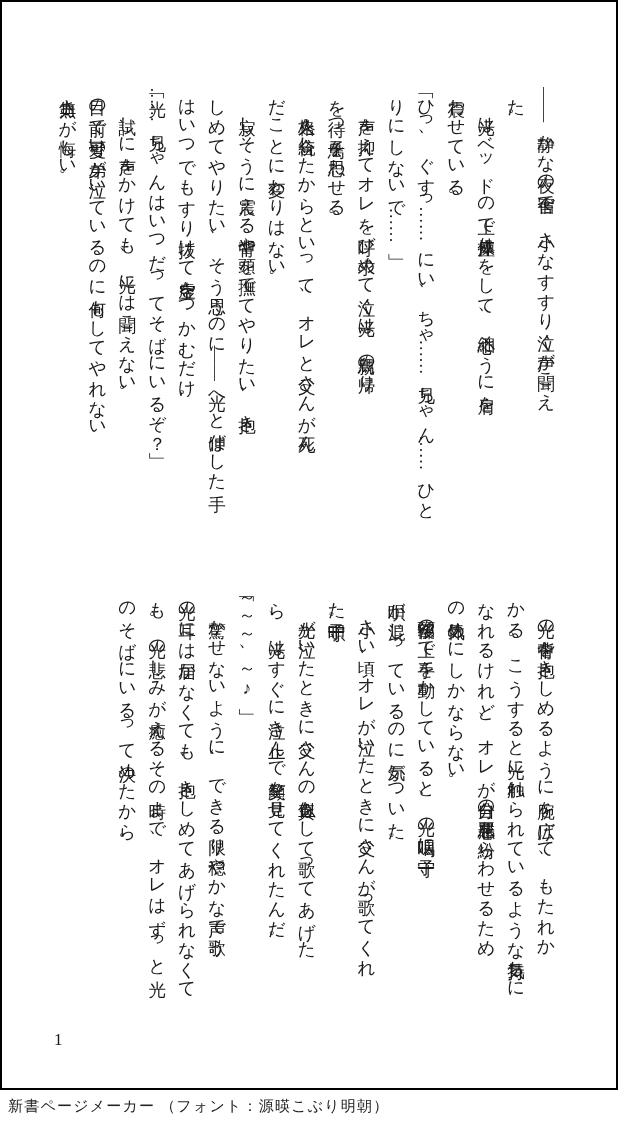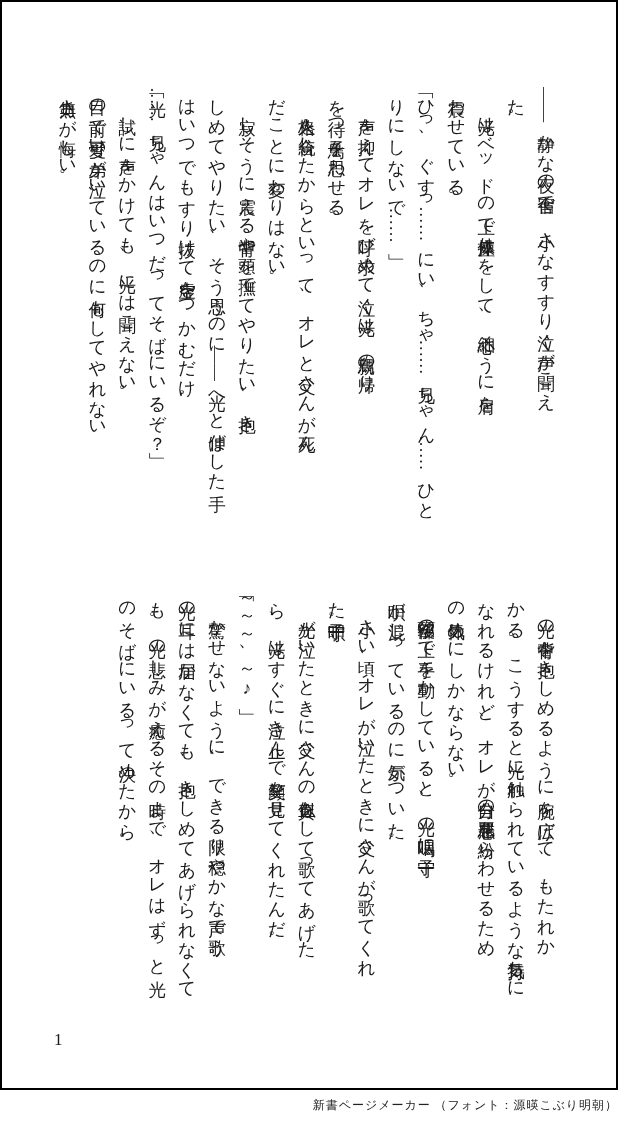--- a/index.html
+++ b/index.html
@@ -46,24 +46,25 @@
     left: 52px;
     top: 1028px;
     font-size: 17px;
     color: #1a1a1a;
   }
   .caption {
     position: absolute;
     left: 0;
     right: 0;
     top: 1097px;
-    text-align: right;
-    font-size: 12px;
+    text-align: left;
+    font-size: 15px;
     letter-spacing: 0.08em;
     color: #222222;
+    padding-left: 8px;
   }
 </style>
 </head>
 <body>
 
 <div class="canvas">
   <div class="page">
     <div class="tblock top">
         <div class="vline">――静かな夜の宿舎で、小さなすすり泣く声が聞こえ</div>
         <div class="vline">た。</div>

